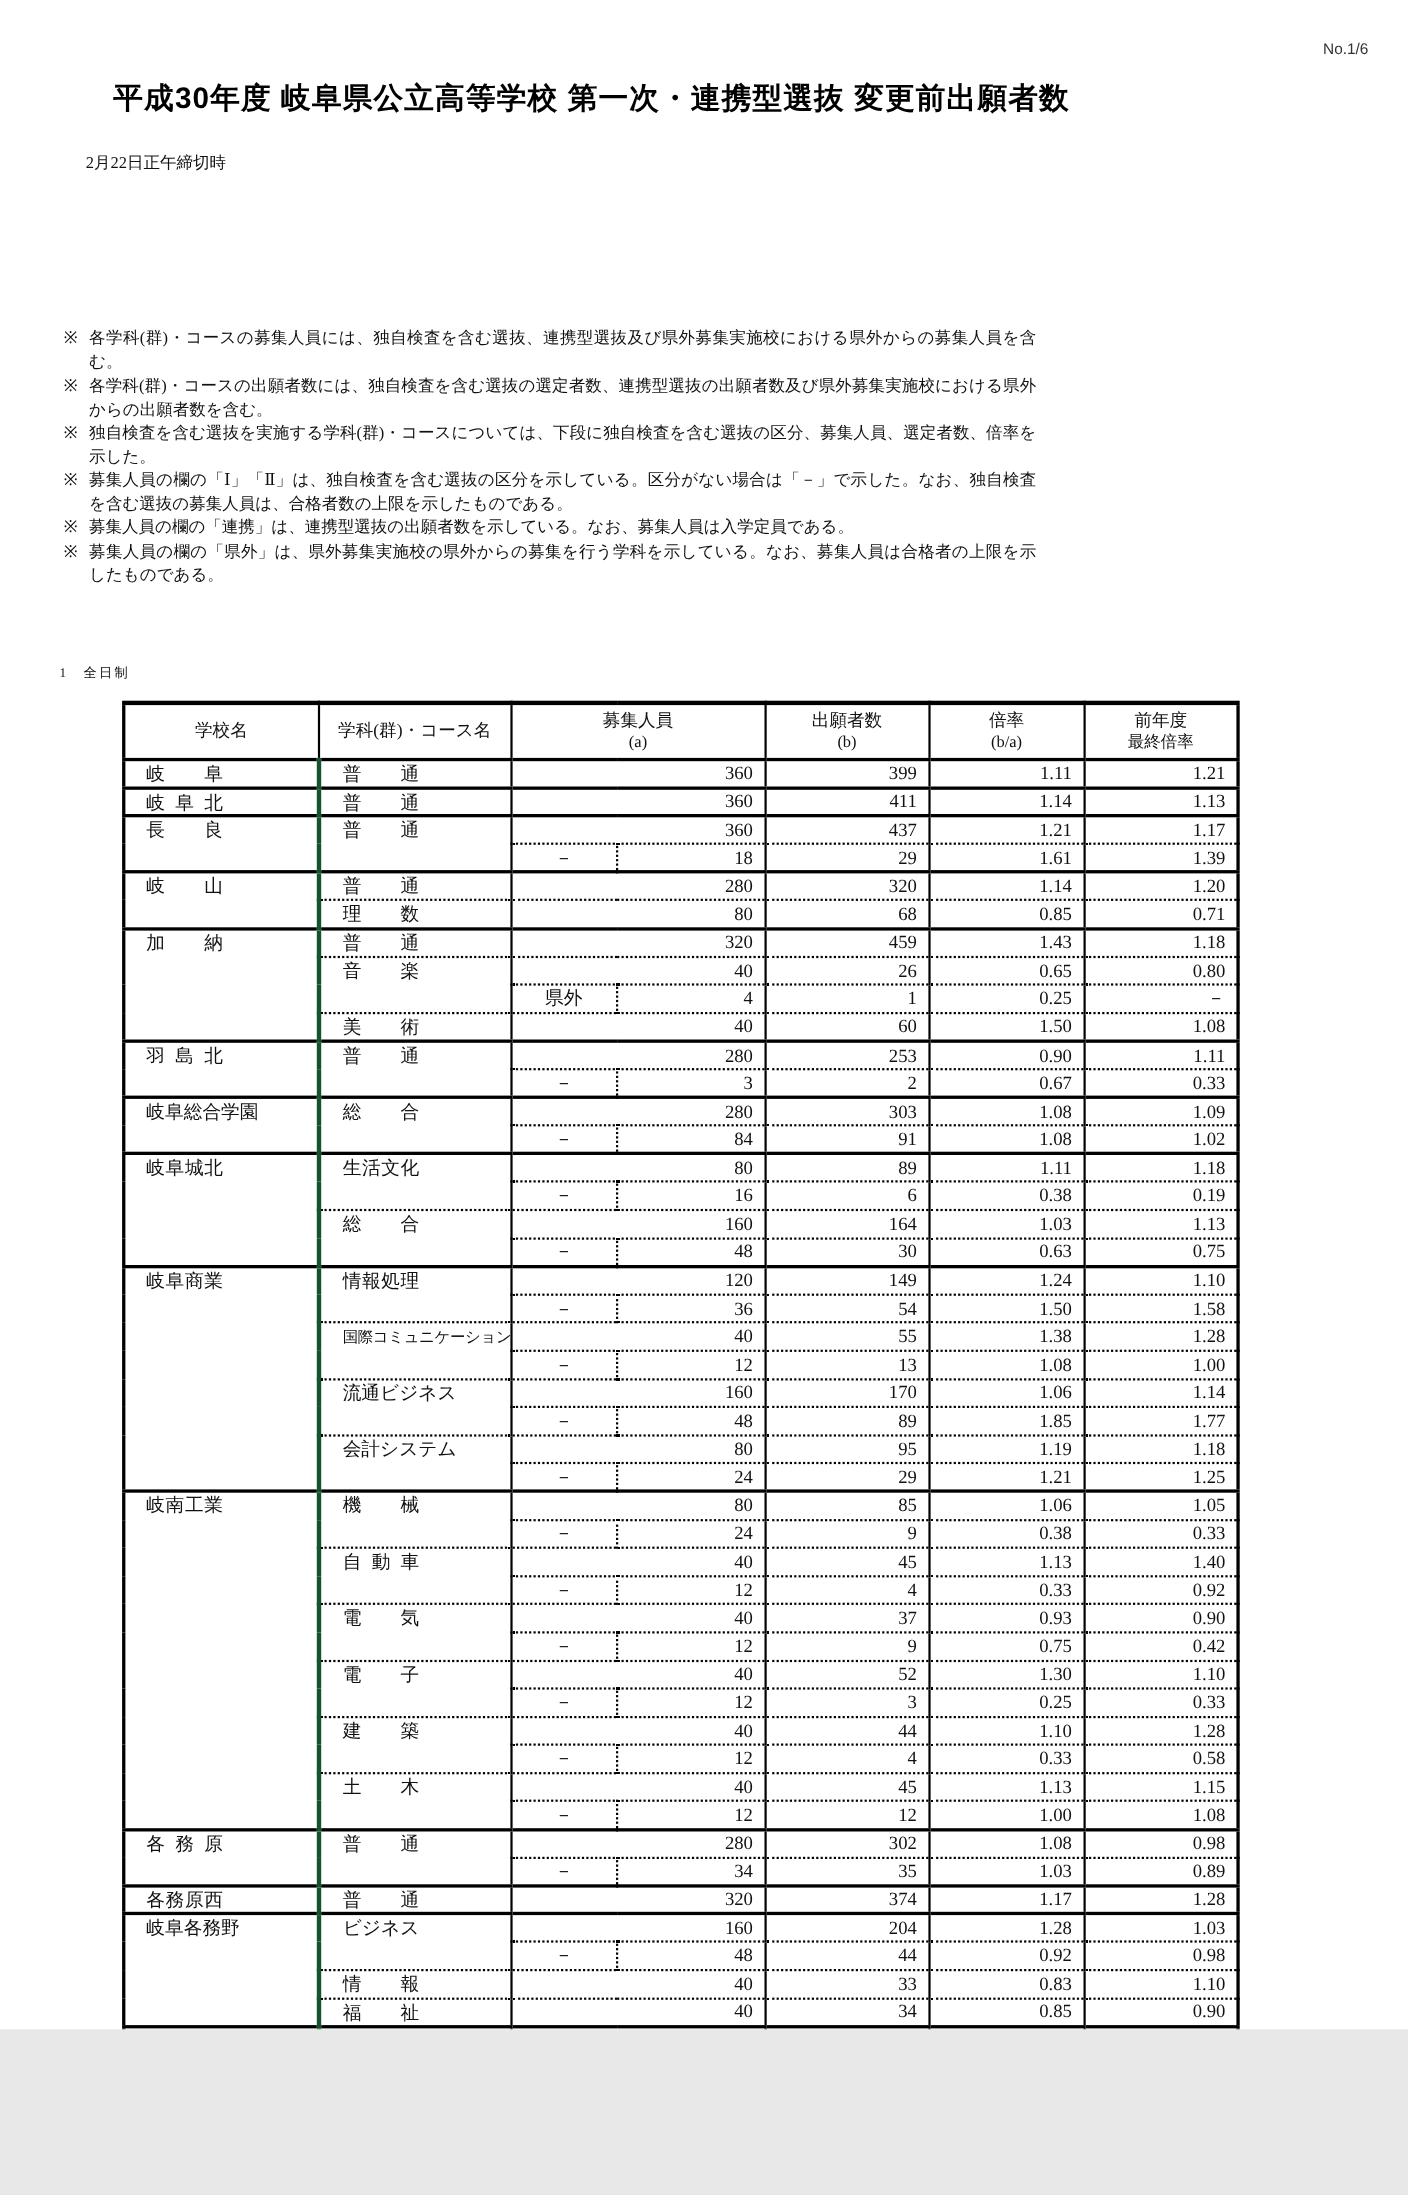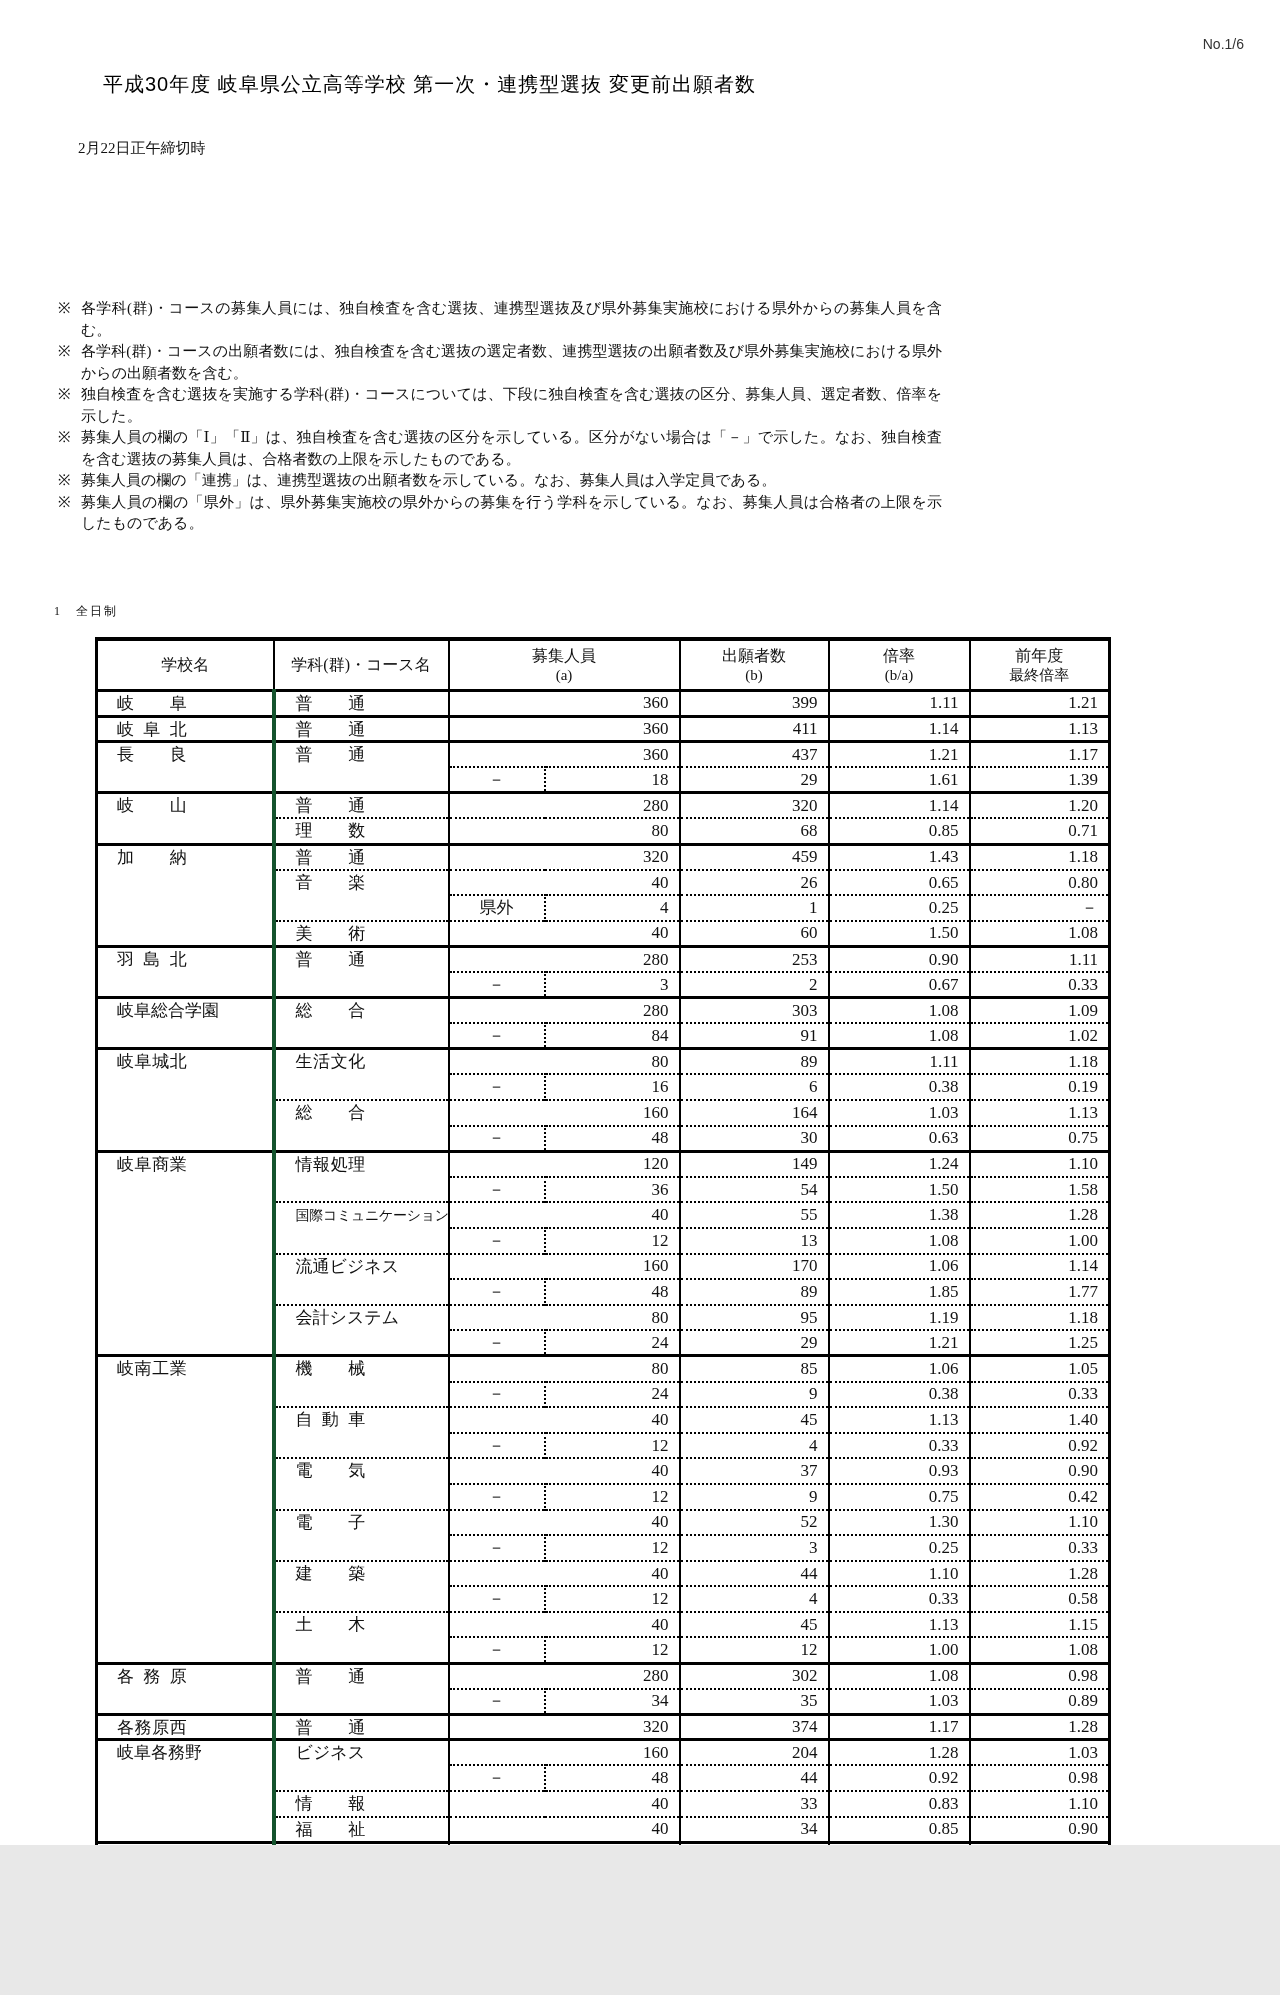--- a/index.html
+++ b/index.html
@@ -10,34 +10,34 @@
     overflow:hidden;
   }
   .pageno {
     position:absolute; top:36px; right:36px;
     font-size:14px; color:#333;
     font-family:"Liberation Sans","DejaVu Sans",sans-serif;
   }
   .title {
     position:absolute; left:103px; top:71px;
     font-family:"Liberation Sans","DejaVu Sans",sans-serif;
-    font-weight:normal; font-size:20px; letter-spacing:1px; color:#000;
+    font-weight:bold; font-size:27px; letter-spacing:1px; color:#000;
     white-space:nowrap;
   }
   .deadline { position:absolute; left:78px; top:139px; font-size:15px; }
   .notes { position:absolute; left:58px; top:298px; width:884px; font-size:15px; line-height:21.5px; }
   .note { display:flex; }
   .note .mk { width:23px; flex:none; }
   .note .nt { flex:1; text-align:justify; }
   .section { position:absolute; left:54px; top:603px; font-size:12px; letter-spacing:2px; }
 
   .tablewrap { position:absolute; left:95px; top:637px; }
   table.main {
     border-collapse:collapse; table-layout:fixed; width:1013px;
-    border:3px solid #000; border-top:4px solid #000;
+    border:3px solid #000; border-top:4px solid #000;margin-left:16px;
   }
   th, td { padding:0; overflow:hidden; }
   thead th {
     border:2px solid #000; border-bottom:3px solid #000;
     font-weight:normal; font-size:16px; text-align:center;
     vertical-align:middle; height:48px; line-height:20px;
   }
   thead th .th-sub { font-size:15px; line-height:18px; }
   tbody tr { height:25.6px; }
   tbody td { font-size:17px; line-height:1.05; vertical-align:middle; }

